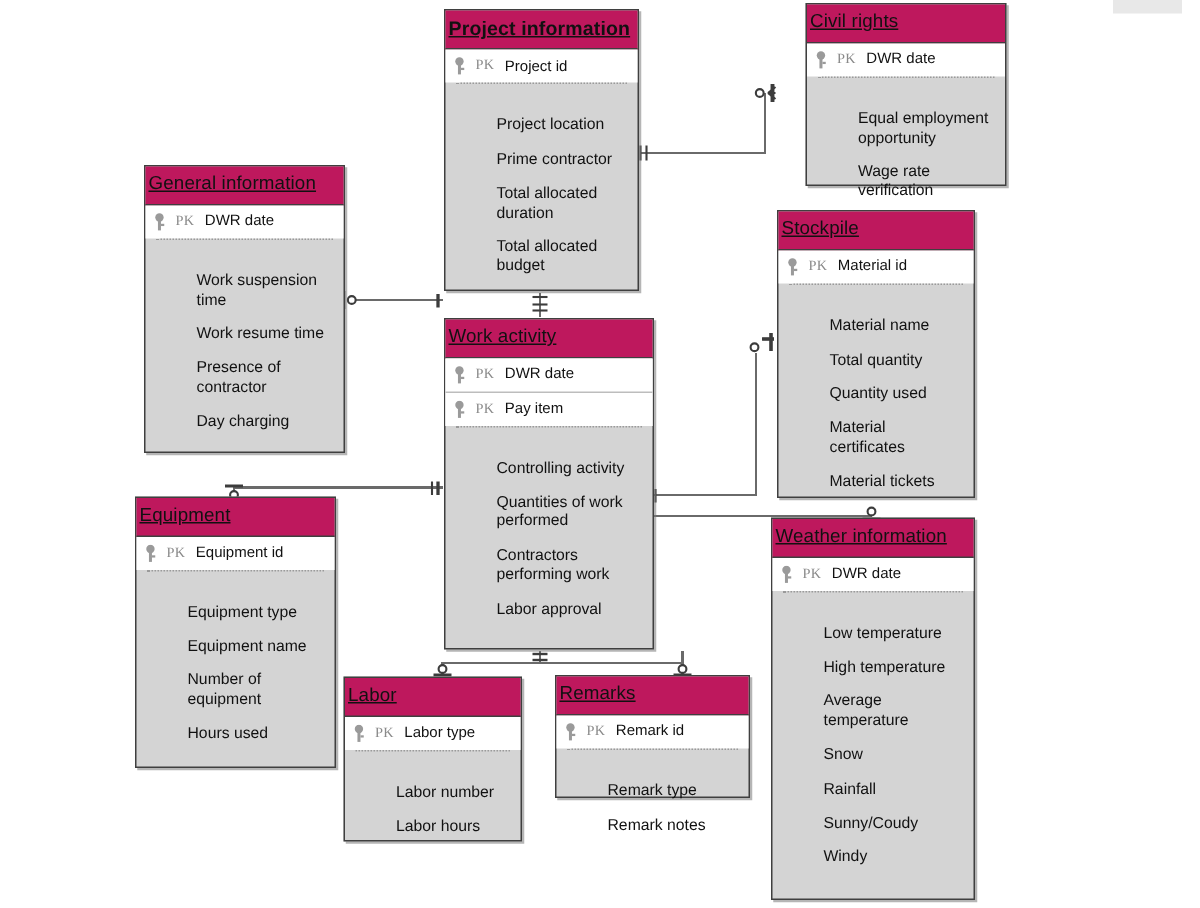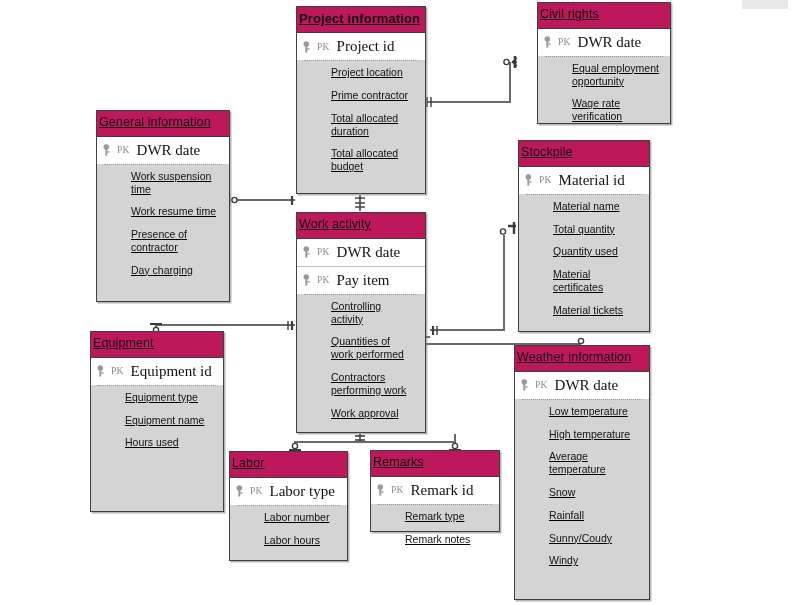--- a/index.html
+++ b/index.html
@@ -50,27 +50,27 @@
     margin-right:6px;
   }
   .keytag svg{display:block;}
   .pk-label{
     color:#8a8a8a;
     font-size:9.5px;
     margin-right:7px;
     letter-spacing:.2px;
     font-family:Liberation Serif, serif;
   }
-  .pk-name{font-size:15px;color:#111;font-family:Liberation Serif, serif;}
+  .pk-name{font-size:10px;color:#111;}
   .divider{
     height:0;
     border-top:1.4px dotted #9a9a9a;
     margin:0 7px;
   }
-  .attrs{padding:0 4px 8px 4px;text-decoration:underline;}
+  .attrs{padding:16px 4px 8px 4px;}
   .attr{
     font-size:10.5px;
     color:#111;
     padding:5px 6px 5px 30px;
     line-height:1.22;
   }
   .corner-artifact{
     position:absolute;
     background:#e8e8e8;
   }
@@ -311,24 +311,25 @@
             </svg>
           </span>
           <span class="pk-label">PK</span>
           <span class="pk-name">Equipment id</span>
         </div>
       </div>
       <div class="divider"></div>
       <div class="attrs">
         <div class="attr">Equipment type</div>
         <div class="attr">Equipment name</div>
+        <div class="attr">Number of equipment</div>
         <div class="attr">Hours used</div>
       </div>
     </div>
-    <div class="entity" style="left: 296px; top: 212px; width: 130px; height: 221px;">
+    <div class="entity" style="left: 296px; top: 212px; width: 140px; height: 221px;">
       <div class="ent-title">Work activity</div>
       <div class="pk-block">
         <div class="pk-row">
           <span class="keytag">
             <svg width="9" height="12" viewBox="0 0 9 12" aria-hidden="true">
               <circle cx="4.3" cy="3" r="2.8" fill="#9a9a9a"></circle>
               <rect x="3.3" y="4.6" width="2" height="7" fill="#9a9a9a"></rect>
               <rect x="5.3" y="7.2" width="2.2" height="1.5" fill="#9a9a9a"></rect>
             </svg>
           </span>
@@ -345,21 +346,21 @@
           </span>
           <span class="pk-label">PK</span>
           <span class="pk-name">Pay item</span>
         </div>
       </div>
       <div class="divider"></div>
       <div class="attrs">
         <div class="attr">Controlling activity</div>
         <div class="attr">Quantities of work performed</div>
         <div class="attr">Contractors performing work</div>
-        <div class="attr">Work approval</div>
+        <div class="attr">Labor approval</div>
       </div>
     </div>
     <div class="entity" style="left: 229px; top: 451px; width: 119px; height: 110px;">
       <div class="ent-title">Labor</div>
       <div class="pk-block">
         <div class="pk-row last">
           <span class="keytag">
             <svg width="9" height="12" viewBox="0 0 9 12" aria-hidden="true">
               <circle cx="4.3" cy="3" r="2.8" fill="#9a9a9a"></circle>
               <rect x="3.3" y="4.6" width="2" height="7" fill="#9a9a9a"></rect>

